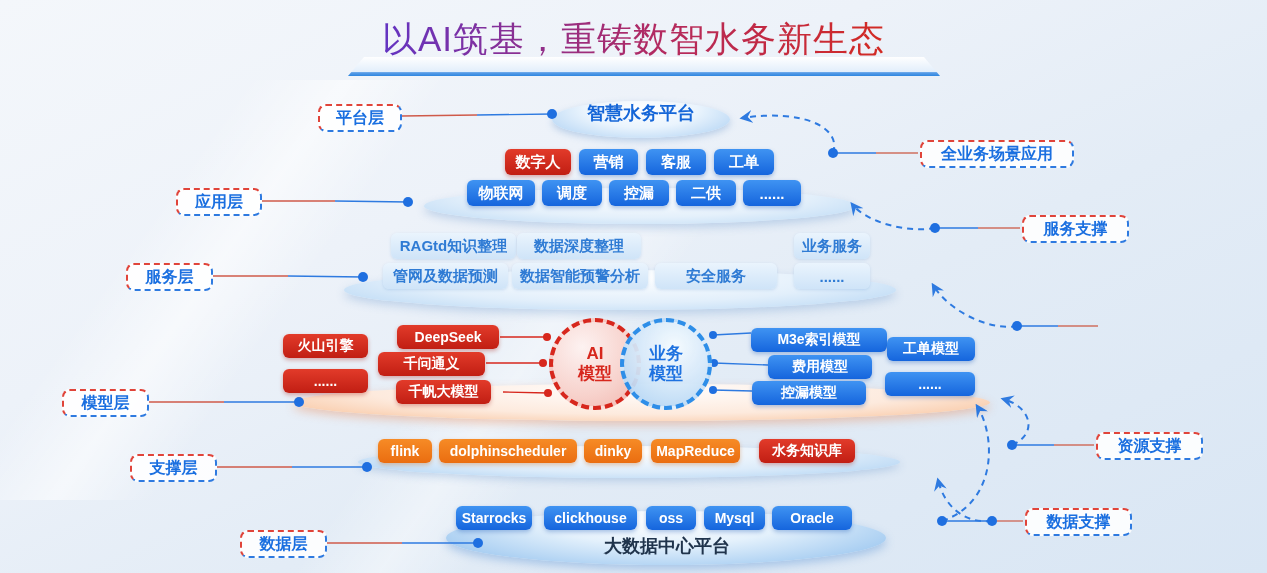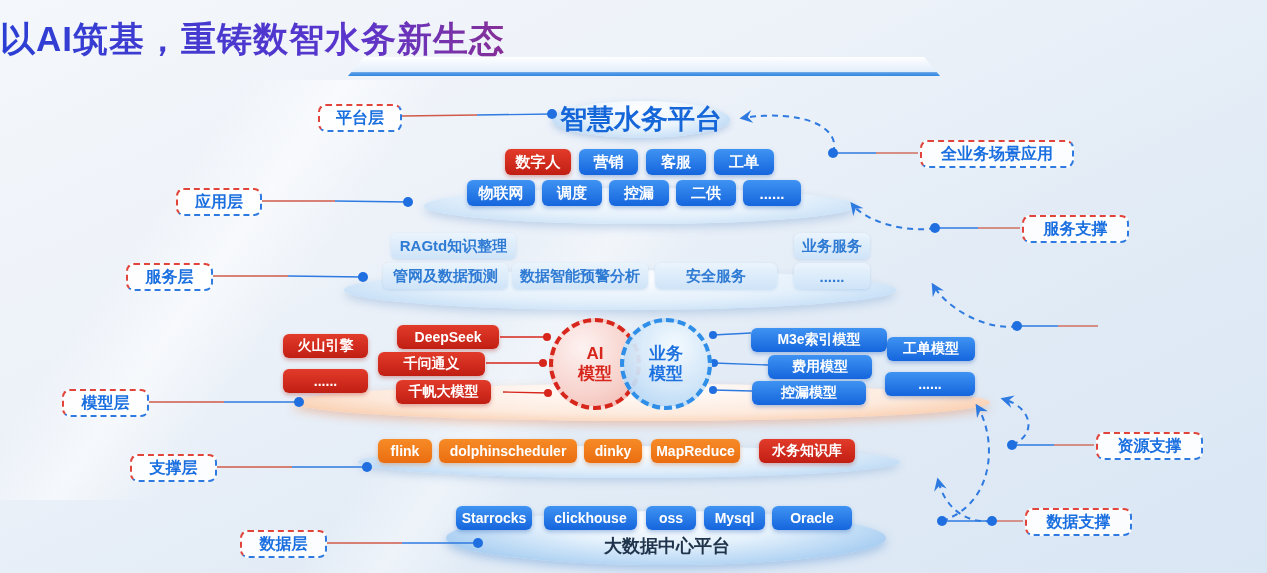--- a/index.html
+++ b/index.html
@@ -9,22 +9,22 @@
     background:linear-gradient(155deg,#f4f7fb 0%,#edf2f9 35%,#e3ecf6 60%,#d9e6f4 100%);
   }
   .streak{position:absolute;pointer-events:none;}
   .streak1{left:-150px;top:80px;width:700px;height:420px;
     background:linear-gradient(125deg,transparent 40%,rgba(255,255,255,.55) 50%,transparent 60%);}
   .streak2{left:100px;top:200px;width:800px;height:400px;
     background:linear-gradient(125deg,transparent 42%,rgba(255,255,255,.4) 50%,transparent 58%);}
 
   
   .main-title{
-    position:absolute;left:0;top:16px;width:100%;text-align:left;
-    font-size:35px;font-weight:700;letter-spacing:1px;
+    position:absolute;left:0;top:16px;width:100%;text-align:center;
+    font-size:35px;font-weight:400;letter-spacing:1px;
     background:linear-gradient(90deg,#2b3fd4 0%,#5b35cc 28%,#b32a60 52%,#d32a22 70%,#e8521d 100%);
     -webkit-background-clip:text;background-clip:text;color:transparent;
   }
   .title-banner{
     position:absolute;left:348px;top:57px;width:592px;height:19px;
     clip-path:polygon(16px 0,576px 0,592px 100%,0 100%);
     background:linear-gradient(180deg,rgba(255,255,255,.95) 0%,#e2eefb 78%,#5c9fe8 82%,#2e86e0 100%);
   }
 
   
@@ -58,21 +58,21 @@
   .pill.light{background:linear-gradient(180deg,#eaf4fd,#cfe4f8);color:#2f7bd4;box-shadow:0 1px 3px rgba(100,150,210,.25);}
 
   
   .layer-label{position:absolute;height:24px;z-index:6;border:2px dashed;
     border-color:#e0443a #2e7ae0 #2e7ae0 #e0443a;border-radius:8px;
     background:rgba(255,255,255,.88);display:flex;align-items:center;justify-content:center;
     font-weight:bold;font-size:16px;color:#1a6fe0;white-space:nowrap;}
 
   
   .platform-title{position:absolute;left:556px;top:101px;width:170px;text-align:center;
-    font-size:27px;font-weight:800;color:#1566d8;z-index:4;}
+    font-size:18px;font-weight:800;color:#1566d8;z-index:4;}
   .bigdata-title{position:absolute;left:472px;top:534px;width:390px;text-align:center;
     font-size:18px;font-weight:800;color:#20344c;z-index:4;}
 
   
   .venn{position:absolute;border-radius:50%;display:flex;flex-direction:column;
     align-items:center;justify-content:center;font-weight:800;font-size:17px;line-height:20px;z-index:3;}
   .venn.ai{left:549px;top:318px;width:84px;height:84px;border:4px dashed #d7271d;color:#d7271d;
     background:radial-gradient(circle at 35% 30%,#fdf2f1 0%,#f7d2cc 60%,#f2b6ae 100%);}
   .venn.biz{left:620px;top:318px;width:84px;height:84px;border:4px dashed #2e8ee8;color:#1e72e0;
     background:radial-gradient(circle at 60% 30%,rgba(245,250,254,.96) 0%,rgba(207,229,248,.94) 55%,rgba(168,206,242,.94) 100%);z-index:4;}
@@ -177,20 +177,21 @@
   <div class="pill blue" style="left:579px;top:149px;width:59px">营销</div>
   <div class="pill blue" style="left:646px;top:149px;width:60px">客服</div>
   <div class="pill blue" style="left:714px;top:149px;width:60px">工单</div>
   <div class="pill blue" style="left:467px;top:180px;width:68px">物联网</div>
   <div class="pill blue" style="left:542px;top:180px;width:60px">调度</div>
   <div class="pill blue" style="left:609px;top:180px;width:60px">控漏</div>
   <div class="pill blue" style="left:676px;top:180px;width:60px">二供</div>
   <div class="pill blue" style="left:743px;top:180px;width:58px">......</div>
 
   <div class="pill light" style="left:391px;top:233px;width:125px">RAGtd知识整理</div>
+  <div class="pill light" style="left:517px;top:233px;width:124px">数据深度整理</div>
   <div class="pill light" style="left:794px;top:233px;width:76px">业务服务</div>
   <div class="pill light" style="left:383px;top:263px;width:125px">管网及数据预测</div>
   <div class="pill light" style="left:512px;top:263px;width:136px">数据智能预警分析</div>
   <div class="pill light" style="left:655px;top:263px;width:122px">安全服务</div>
   <div class="pill light" style="left:794px;top:263px;width:76px">......</div>
 
   <div class="pill red h24" style="left:283px;top:334px;width:85px">火山引擎</div>
   <div class="pill red h24" style="left:283px;top:369px;width:85px">......</div>
   <div class="pill red h24" style="left:397px;top:325px;width:102px">DeepSeek</div>
   <div class="pill red h24" style="left:378px;top:352px;width:107px">千问通义</div>

